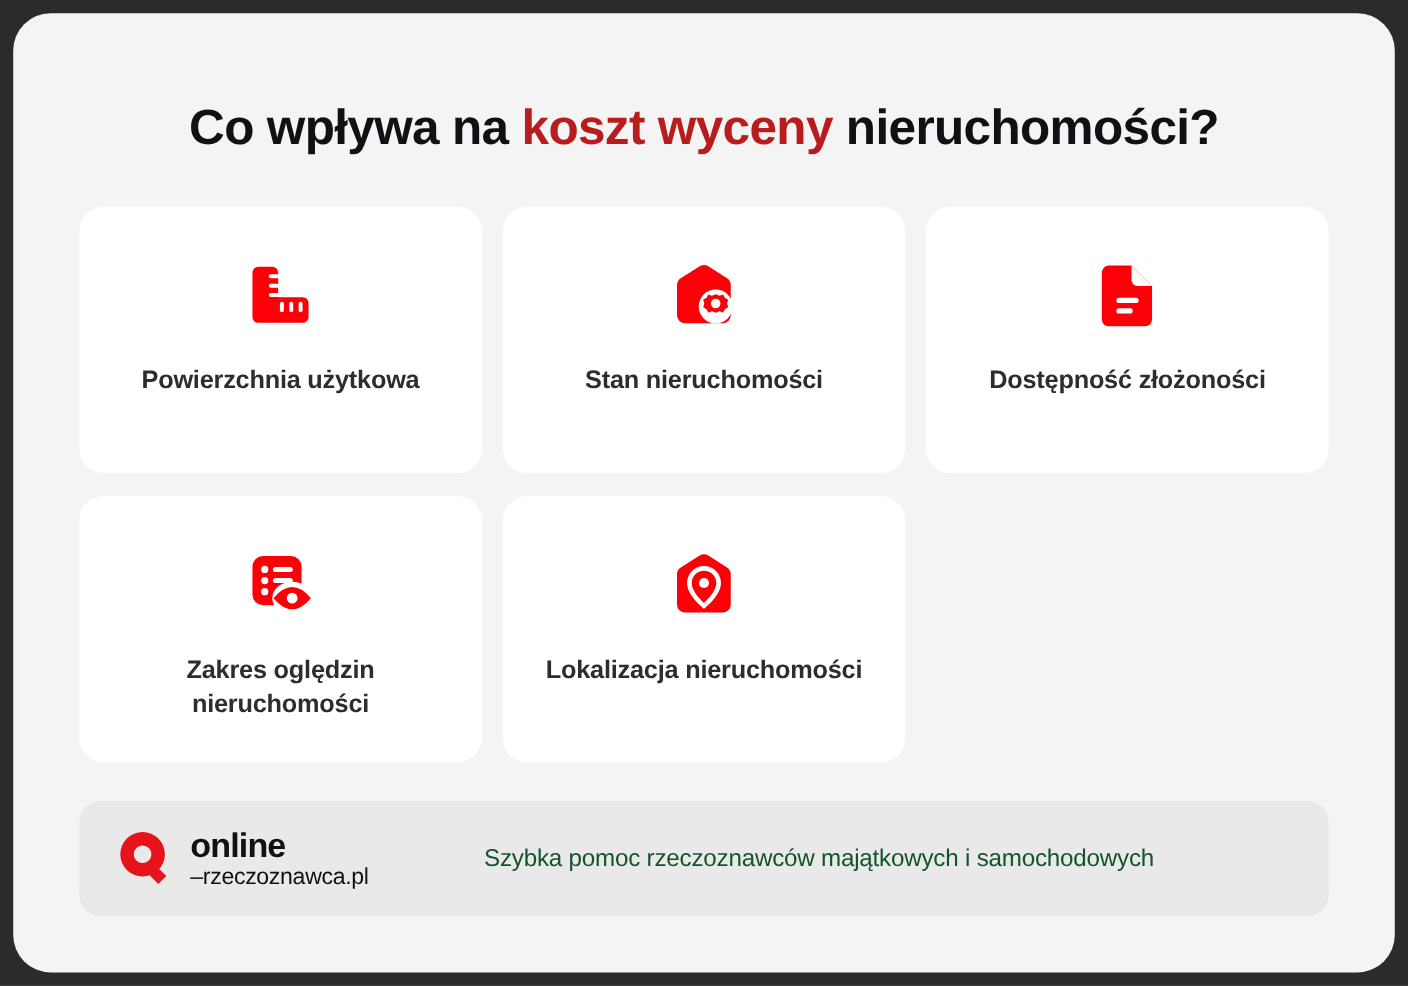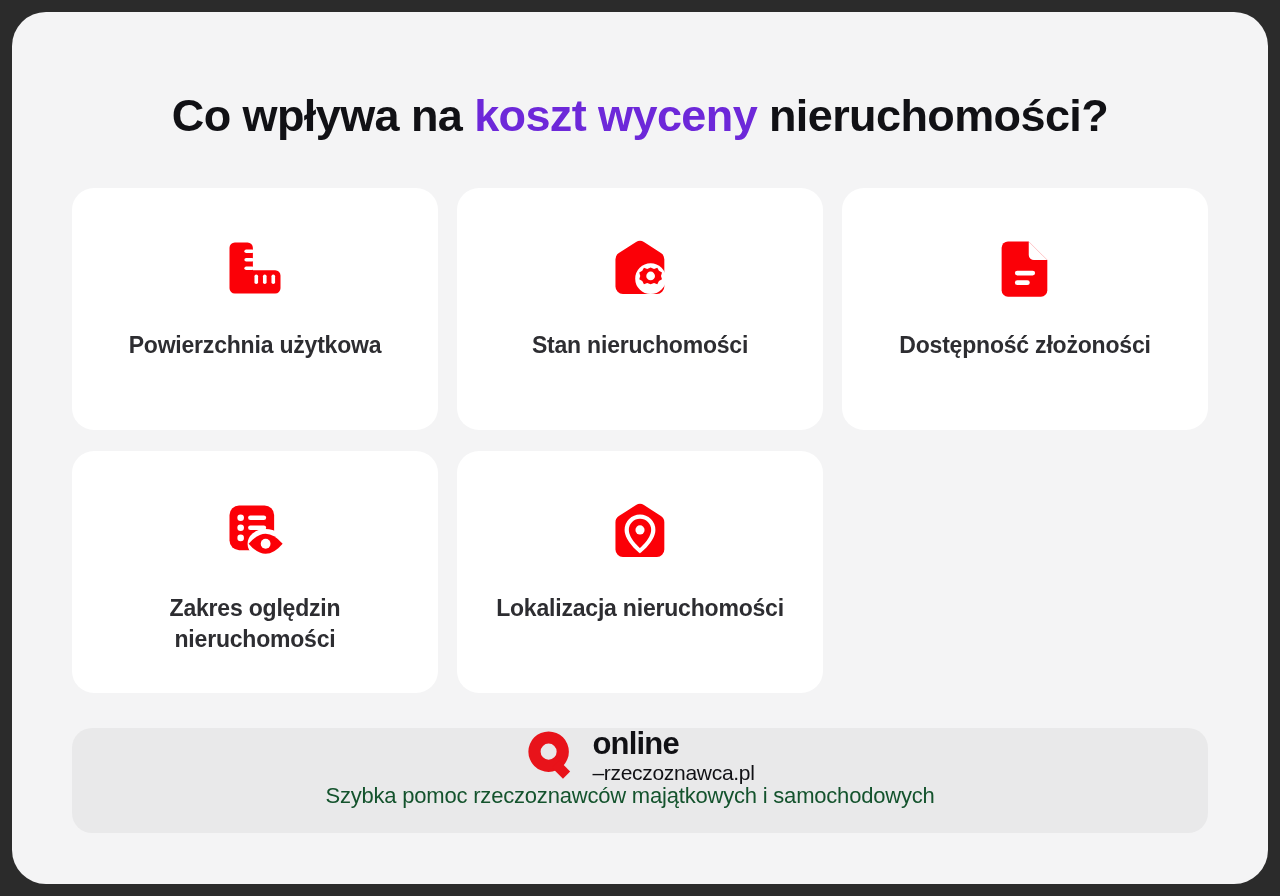--- a/index.html
+++ b/index.html
@@ -26,21 +26,21 @@
     font-size: 45px;
     font-weight: 700;
     letter-spacing: -0.6px;
     color: #111115;
     text-align: center;
     line-height: 1.15;
     white-space: nowrap;
     margin-top: 22px;
     margin-bottom: 0;
   }
-  .title .accent { color: #6d28d9; }
+  .title .accent { color: #b91c1c; }
   .grid {
     margin-top: 46px;
     display: grid;
     grid-template-columns: repeat(3, 1fr);
     grid-template-rows: 242px 242px;
     gap: 21px 19px;
   }
   .card {
     background: #ffffff;
     border-radius: 22px;
@@ -66,21 +66,20 @@
     max-width: 300px;
   }
   .footer {
     margin-top: 35px;
     height: 105px;
     background: #e9e9ea;
     border-radius: 20px;
     display: flex;
     align-items: center;
     padding: 0 34px 0 34px;
-    flex-direction: column;
   }
   .brand {
     display: flex;
     align-items: center;
     gap: 13px;
     flex: 0 0 auto;
   }
   .brand-mark { width: 54px; height: 54px; display: block; }
   .brand-text { display: flex; flex-direction: column; line-height: 1; }
   .brand-top {

